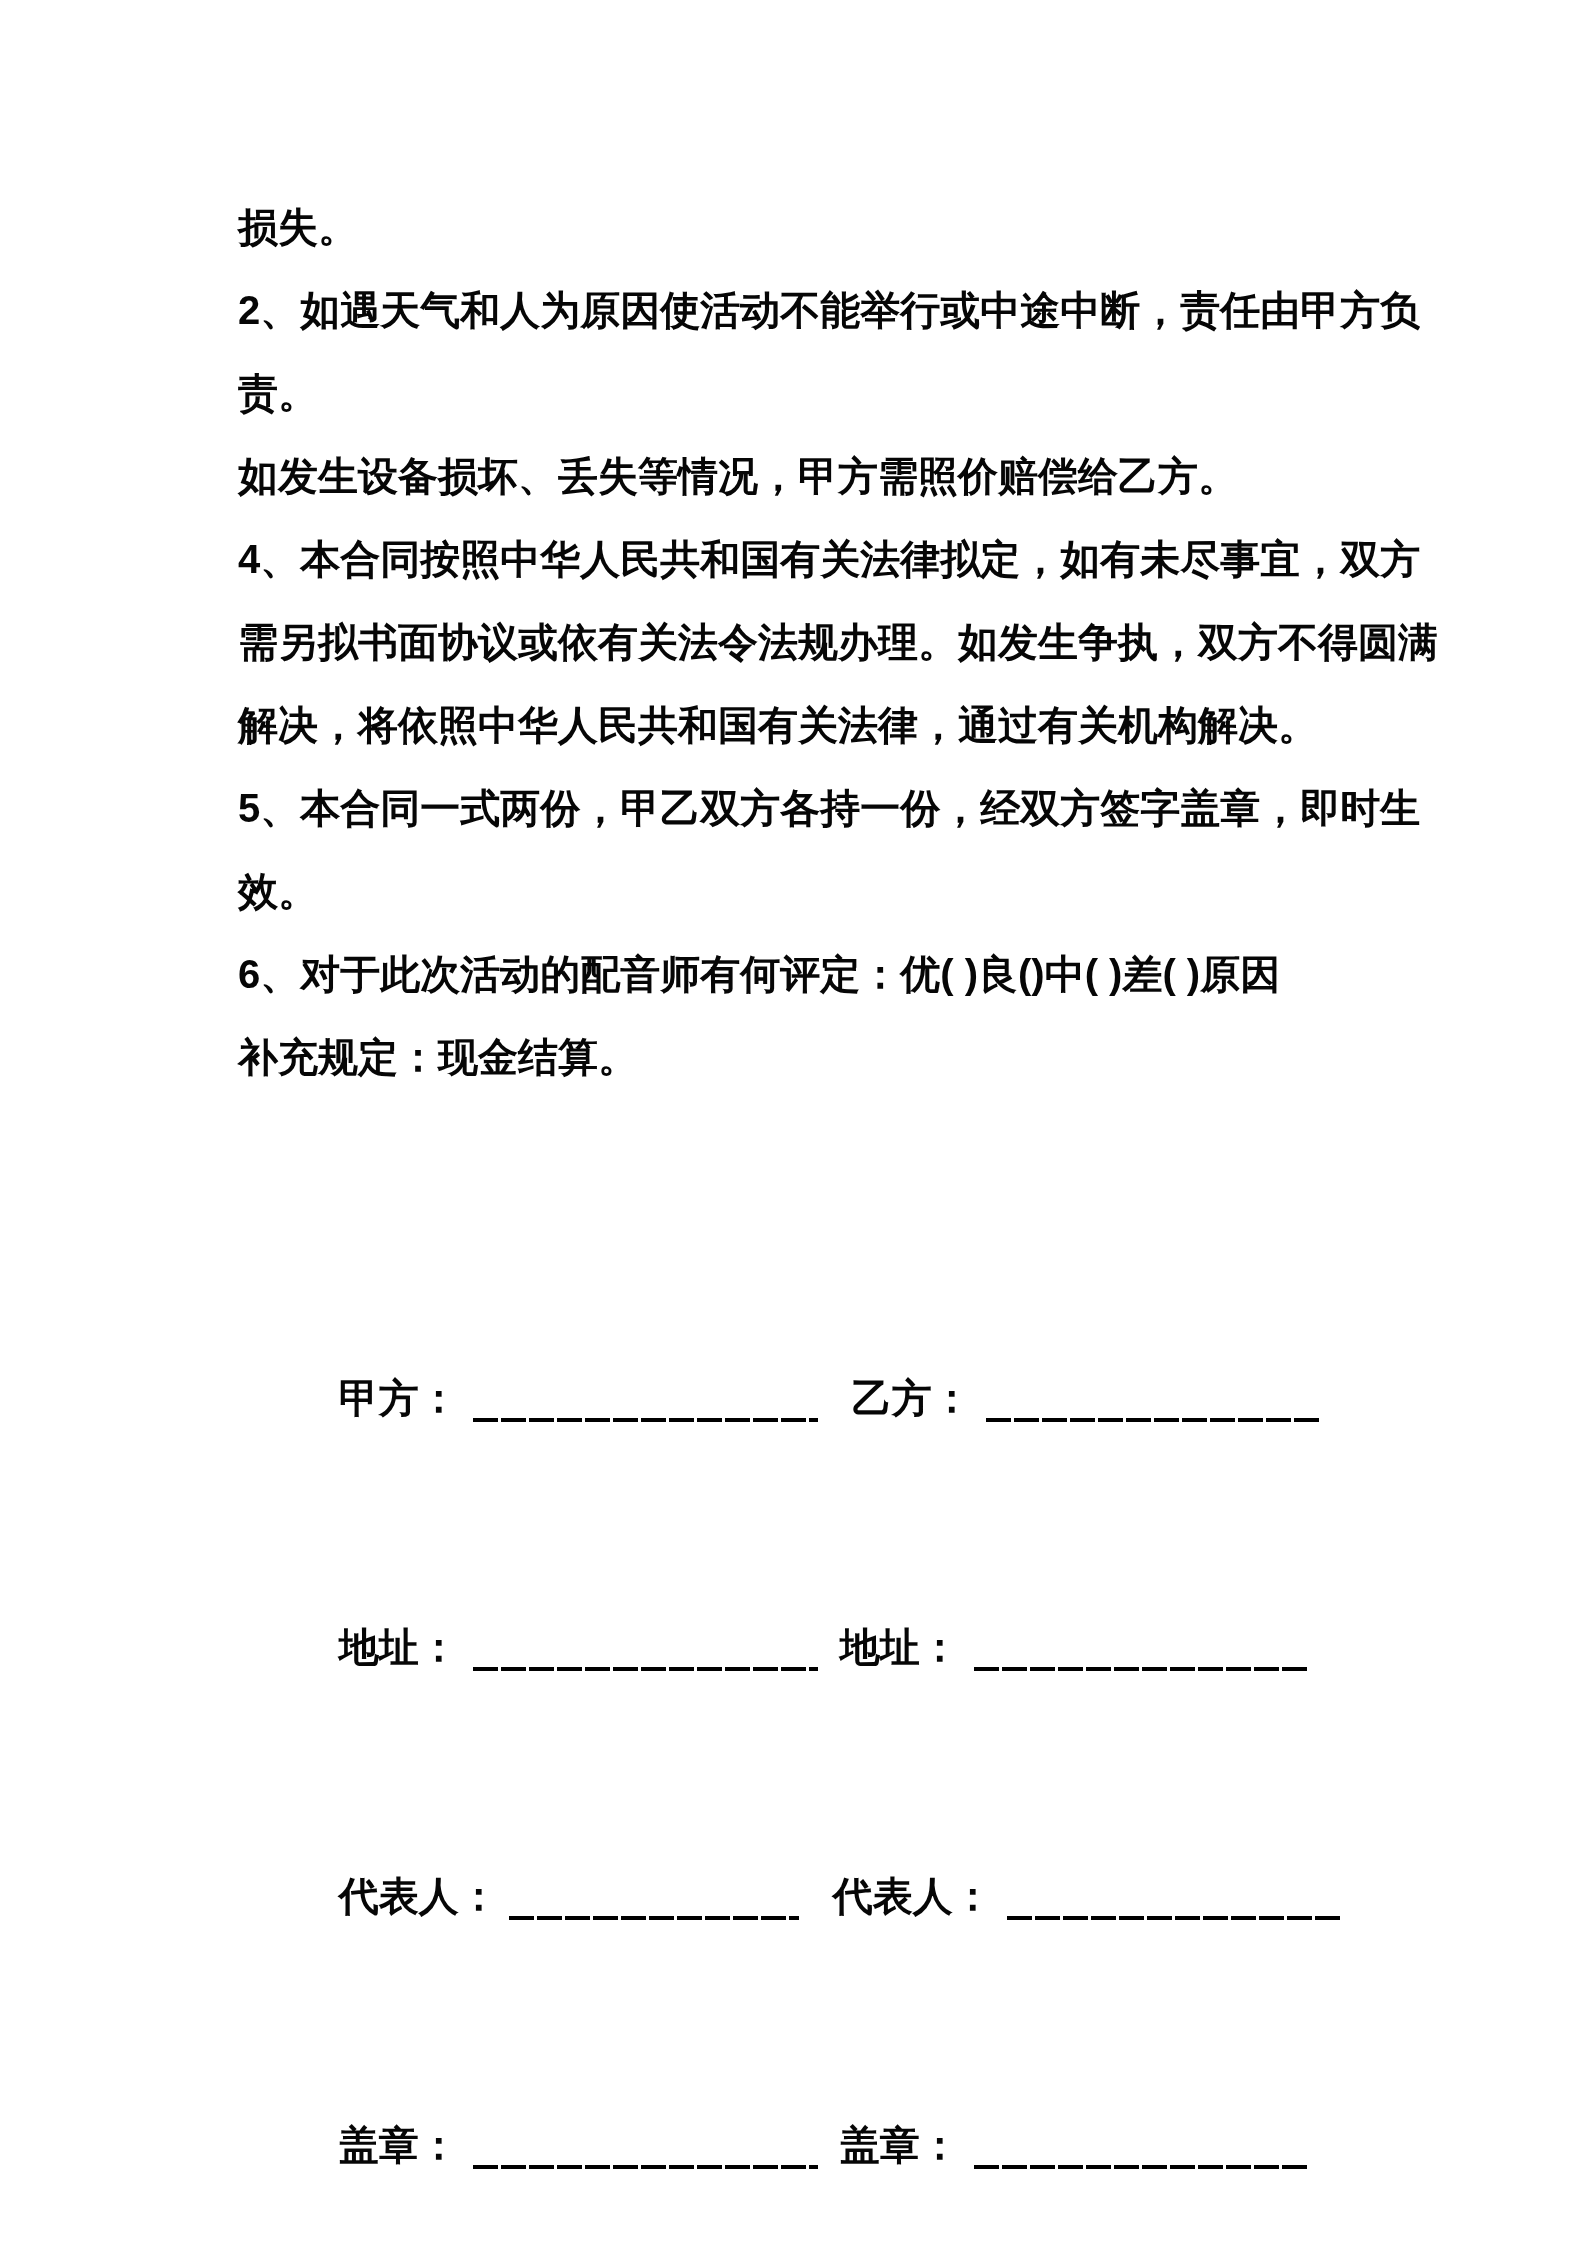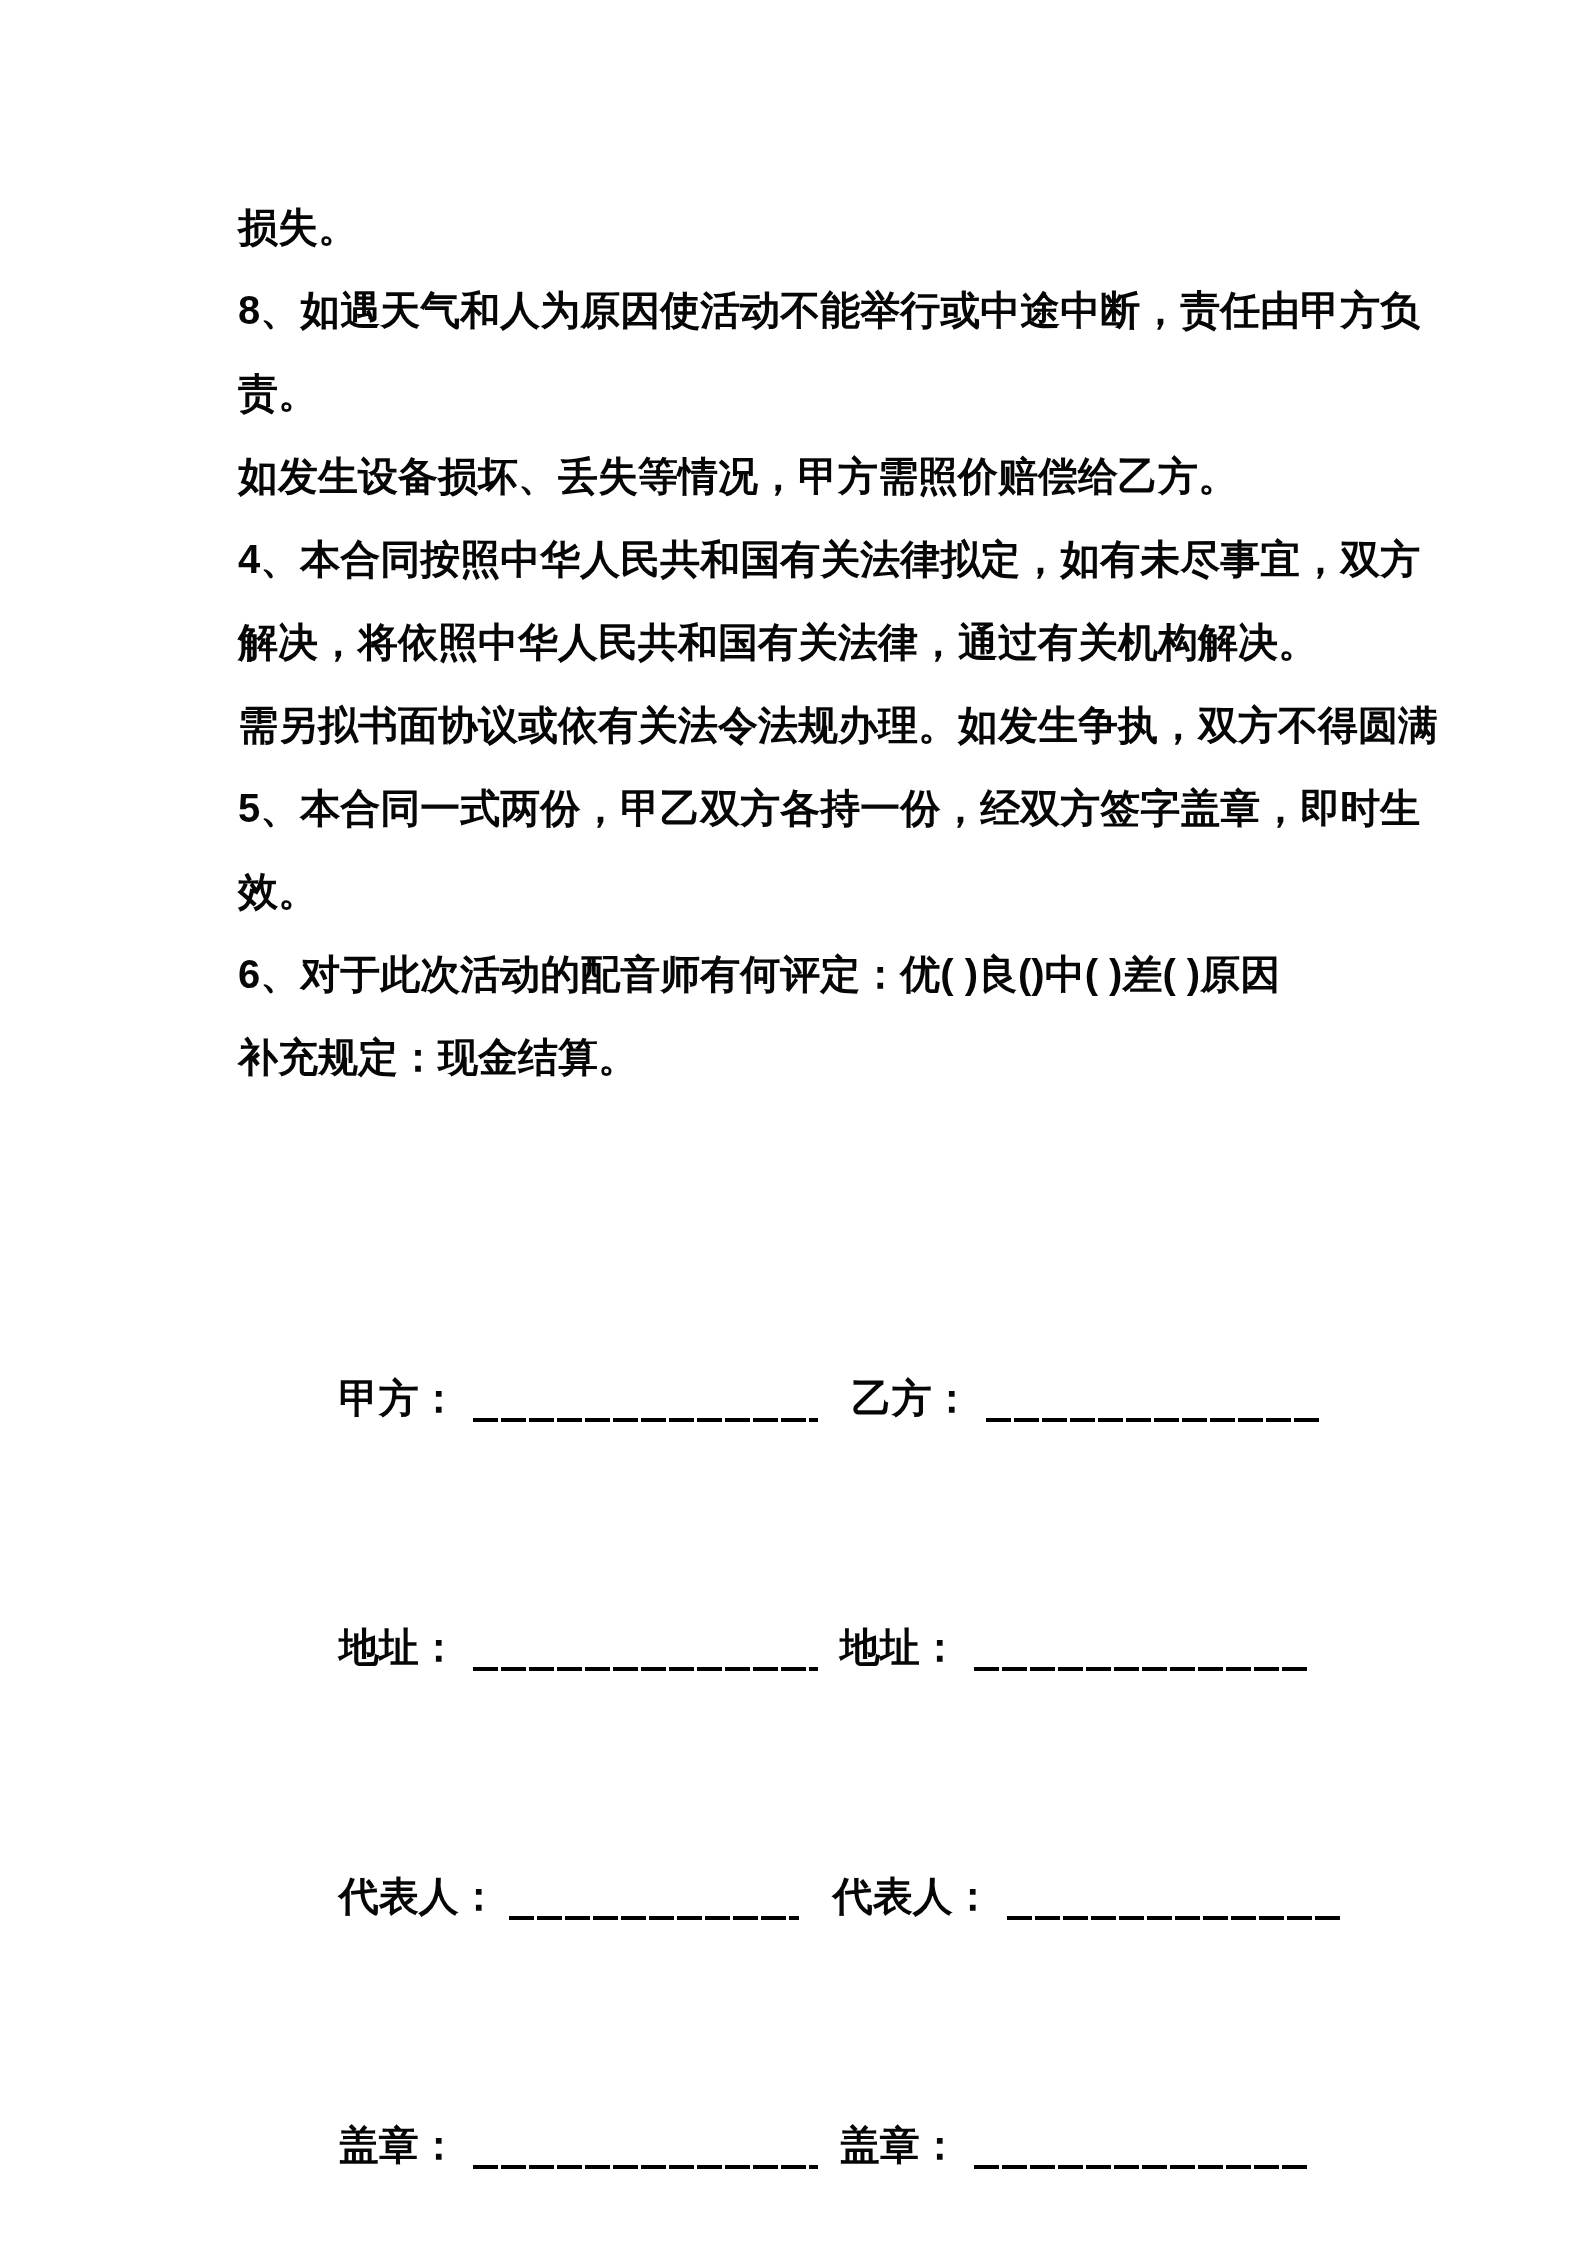--- a/index.html
+++ b/index.html
@@ -51,26 +51,26 @@
   .bl-r{width:335px;margin-left:14px;}
   .row-gap .lbl-r{margin-left:22px;}
 </style>
 </head>
 <body>
 
 <div class="page">
 
   <div class="body-lines">
     <div class="doc-line">损失。</div>
-    <div class="doc-line">8、如遇天气和人为原因使活动不能举行或中途中断，责任由甲方负</div>
+    <div class="doc-line">2、如遇天气和人为原因使活动不能举行或中途中断，责任由甲方负</div>
     <div class="doc-line">责。</div>
     <div class="doc-line">如发生设备损坏、丢失等情况，甲方需照价赔偿给乙方。</div>
     <div class="doc-line">4、本合同按照中华人民共和国有关法律拟定，如有未尽事宜，双方</div>
+    <div class="doc-line">需另拟书面协议或依有关法令法规办理。如发生争执，双方不得圆满</div>
     <div class="doc-line">解决，将依照中华人民共和国有关法律，通过有关机构解决。</div>
-    <div class="doc-line">需另拟书面协议或依有关法令法规办理。如发生争执，双方不得圆满</div>
     <div class="doc-line">5、本合同一式两份，甲乙双方各持一份，经双方签字盖章，即时生</div>
     <div class="doc-line">效。</div>
     <div class="doc-line">6、对于此次活动的配音师有何评定：优( )良()中( )差( )原因</div>
     <div class="doc-line">补充规定：现金结算。</div>
   </div>
 
   <div class="sig-block">
 
     <div class="sig-row">
       <span class="sig-label lbl-l">甲方：</span><span class="blank bl-l">________________</span><span class="sig-label lbl-r">乙方：</span><span class="blank bl-r">________________</span>

